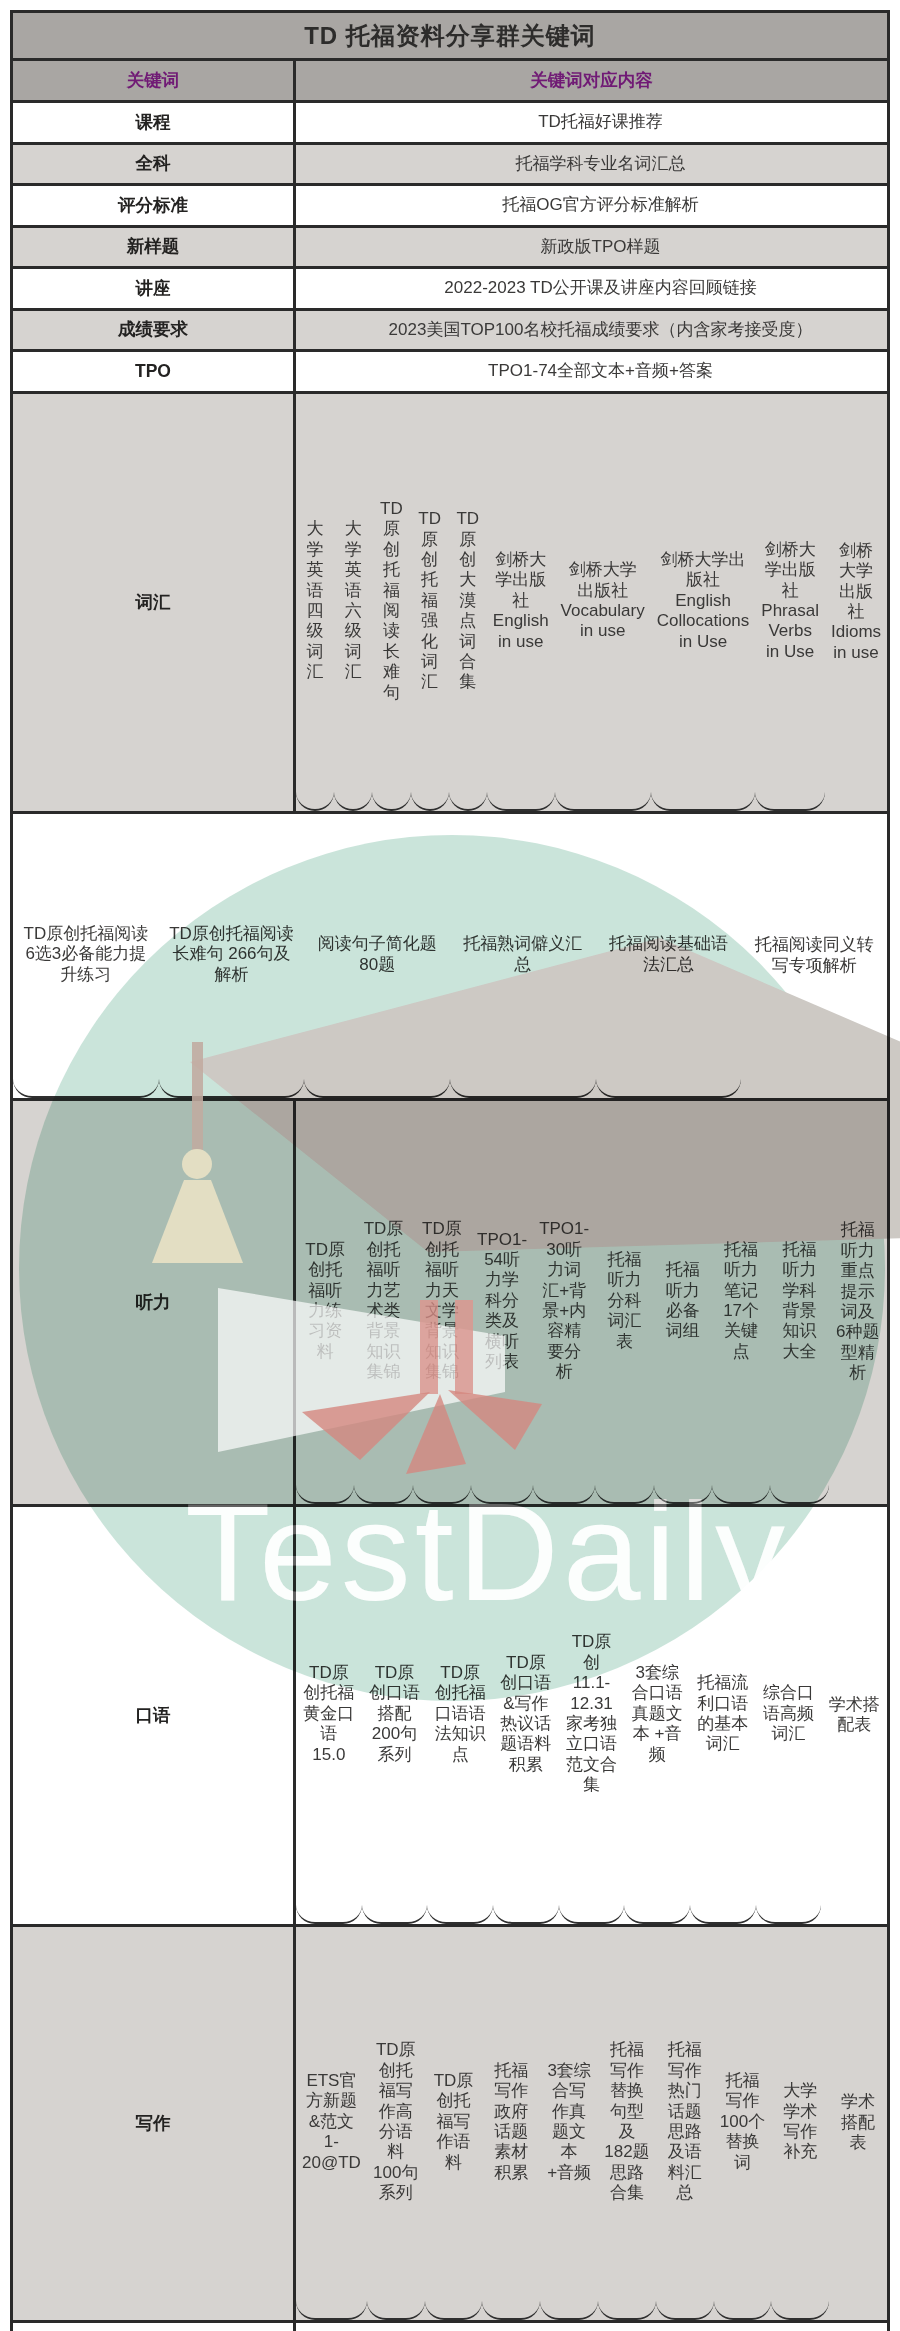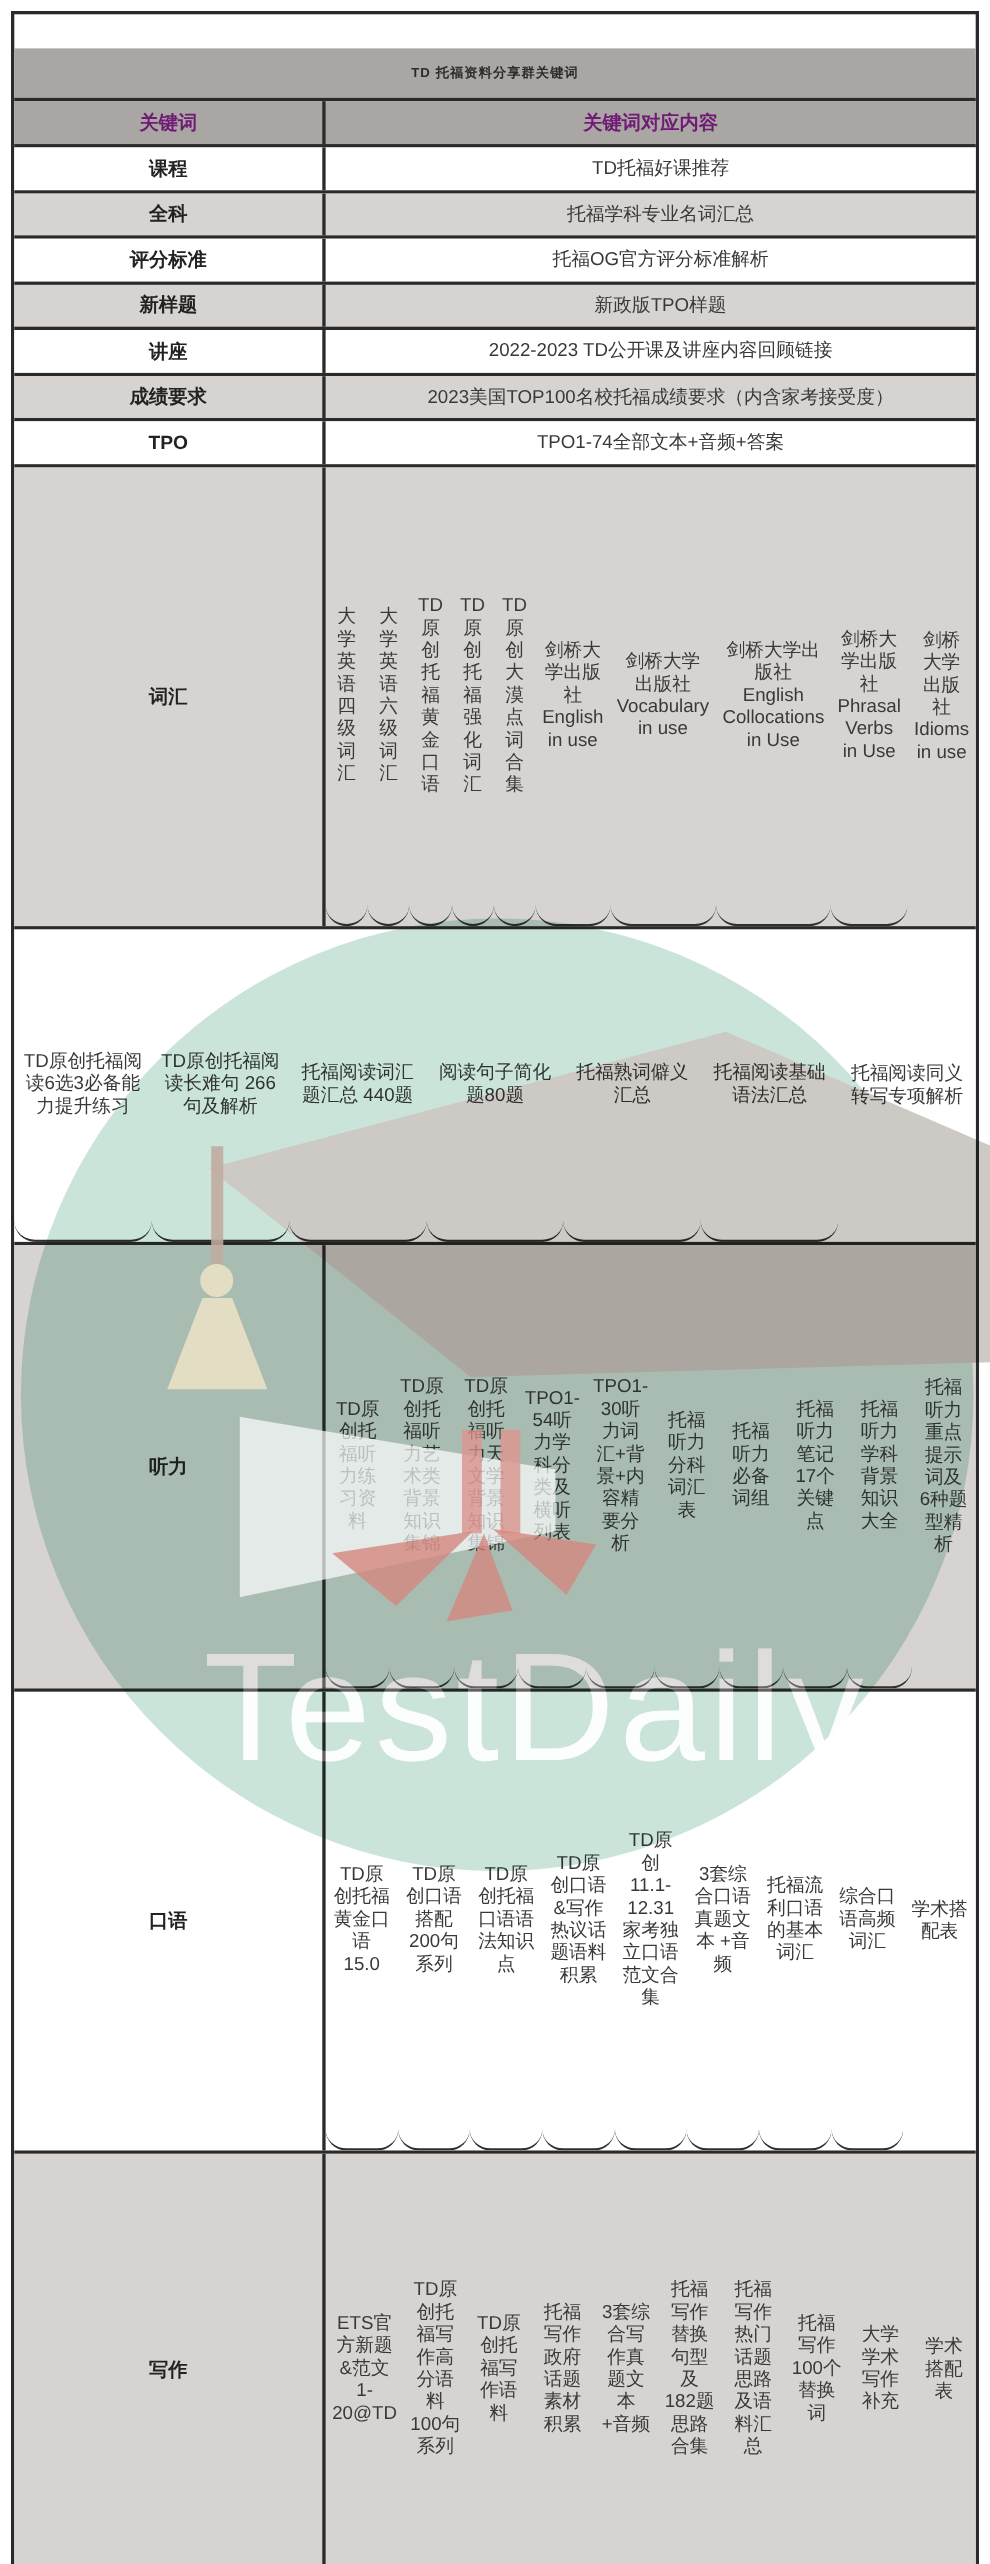--- a/index.html
+++ b/index.html
@@ -21,23 +21,22 @@
     border: 3px solid #2a2a2a;
   }
   .bg-head  { background: #a9a6a3; }
   .bg-gray  { background: #d6d3d0; }
   .bg-white { background: #ffffff; }
 
   .title-row {
     height: 48px;
     border-bottom: 3px solid #2a2a2a;
     display: flex; align-items: center; justify-content: center;
-    font-size: 12px; font-weight: bold; color: #2d2c2b;
+    font-size: 24px; font-weight: bold; color: #2d2c2b;
     letter-spacing: 1px;
-    margin-top: 31px;
   }
   .trow { display: flex; }
   .header-row { height: 42px; border-bottom: 3px solid #2a2a2a; }
   .simple-row { height: 41.5px; border-bottom: 3px solid #2a2a2a; gap: 18px; }
   .cell {
     display: flex; align-items: center; justify-content: center;
     text-align: center;
     font-size: 17px;
     padding: 0 6px;
     line-height: 1.2;
@@ -108,34 +107,33 @@
         <div class="cell kw">成绩要求</div>
         <div class="cell ct">2023美国TOP100名校托福成绩要求（内含家考接受度）</div>
       </div><div class="trow simple-row bg-white">
         <div class="cell kw">TPO</div>
         <div class="cell ct">TPO1-74全部文本+音频+答案</div>
       </div><div class="section bg-gray" style="height: 420px;">
         <div class="cell kw">词汇</div>
         <div class="items">
           <div class="cell ct item">大学英语四级词汇</div>
           <div class="cell ct item">大学英语六级词汇</div>
-          <div class="cell ct item">TD原创托福黄金口语</div>
+          <div class="cell ct item">TD原创托福阅读长难句</div>
           <div class="cell ct item">TD原创托福强化词汇</div>
           <div class="cell ct item">TD原创大漠点词合集</div>
           <div class="cell ct item">剑桥大学出版社 English in use</div>
           <div class="cell ct item">剑桥大学出版社 Vocabulary in use</div>
           <div class="cell ct item">剑桥大学出版社 English Collocations in Use</div>
           <div class="cell ct item">剑桥大学出版社 Phrasal Verbs in Use</div>
           <div class="cell ct item">剑桥大学出版社 Idioms in use</div>
         </div>
       </div><div class="section bg-white" style="height: 287px;">
         <div class="items">
           <div class="cell ct item">TD原创托福阅读6选3必备能力提升练习</div>
           <div class="cell ct item">TD原创托福阅读长难句 266句及解析</div>
-          <div class="cell ct item">托福阅读词汇题汇总 440题</div>
           <div class="cell ct item">阅读句子简化题80题</div>
           <div class="cell ct item">托福熟词僻义汇总</div>
           <div class="cell ct item">托福阅读基础语法汇总</div>
           <div class="cell ct item">托福阅读同义转写专项解析</div>
         </div>
       </div><div class="section bg-gray" style="height: 406px;">
         <div class="cell kw">听力</div>
         <div class="items">
           <div class="cell ct item">TD原创托福听力练习资料</div>
           <div class="cell ct item">TD原创托福听力艺术类背景知识集锦</div>

